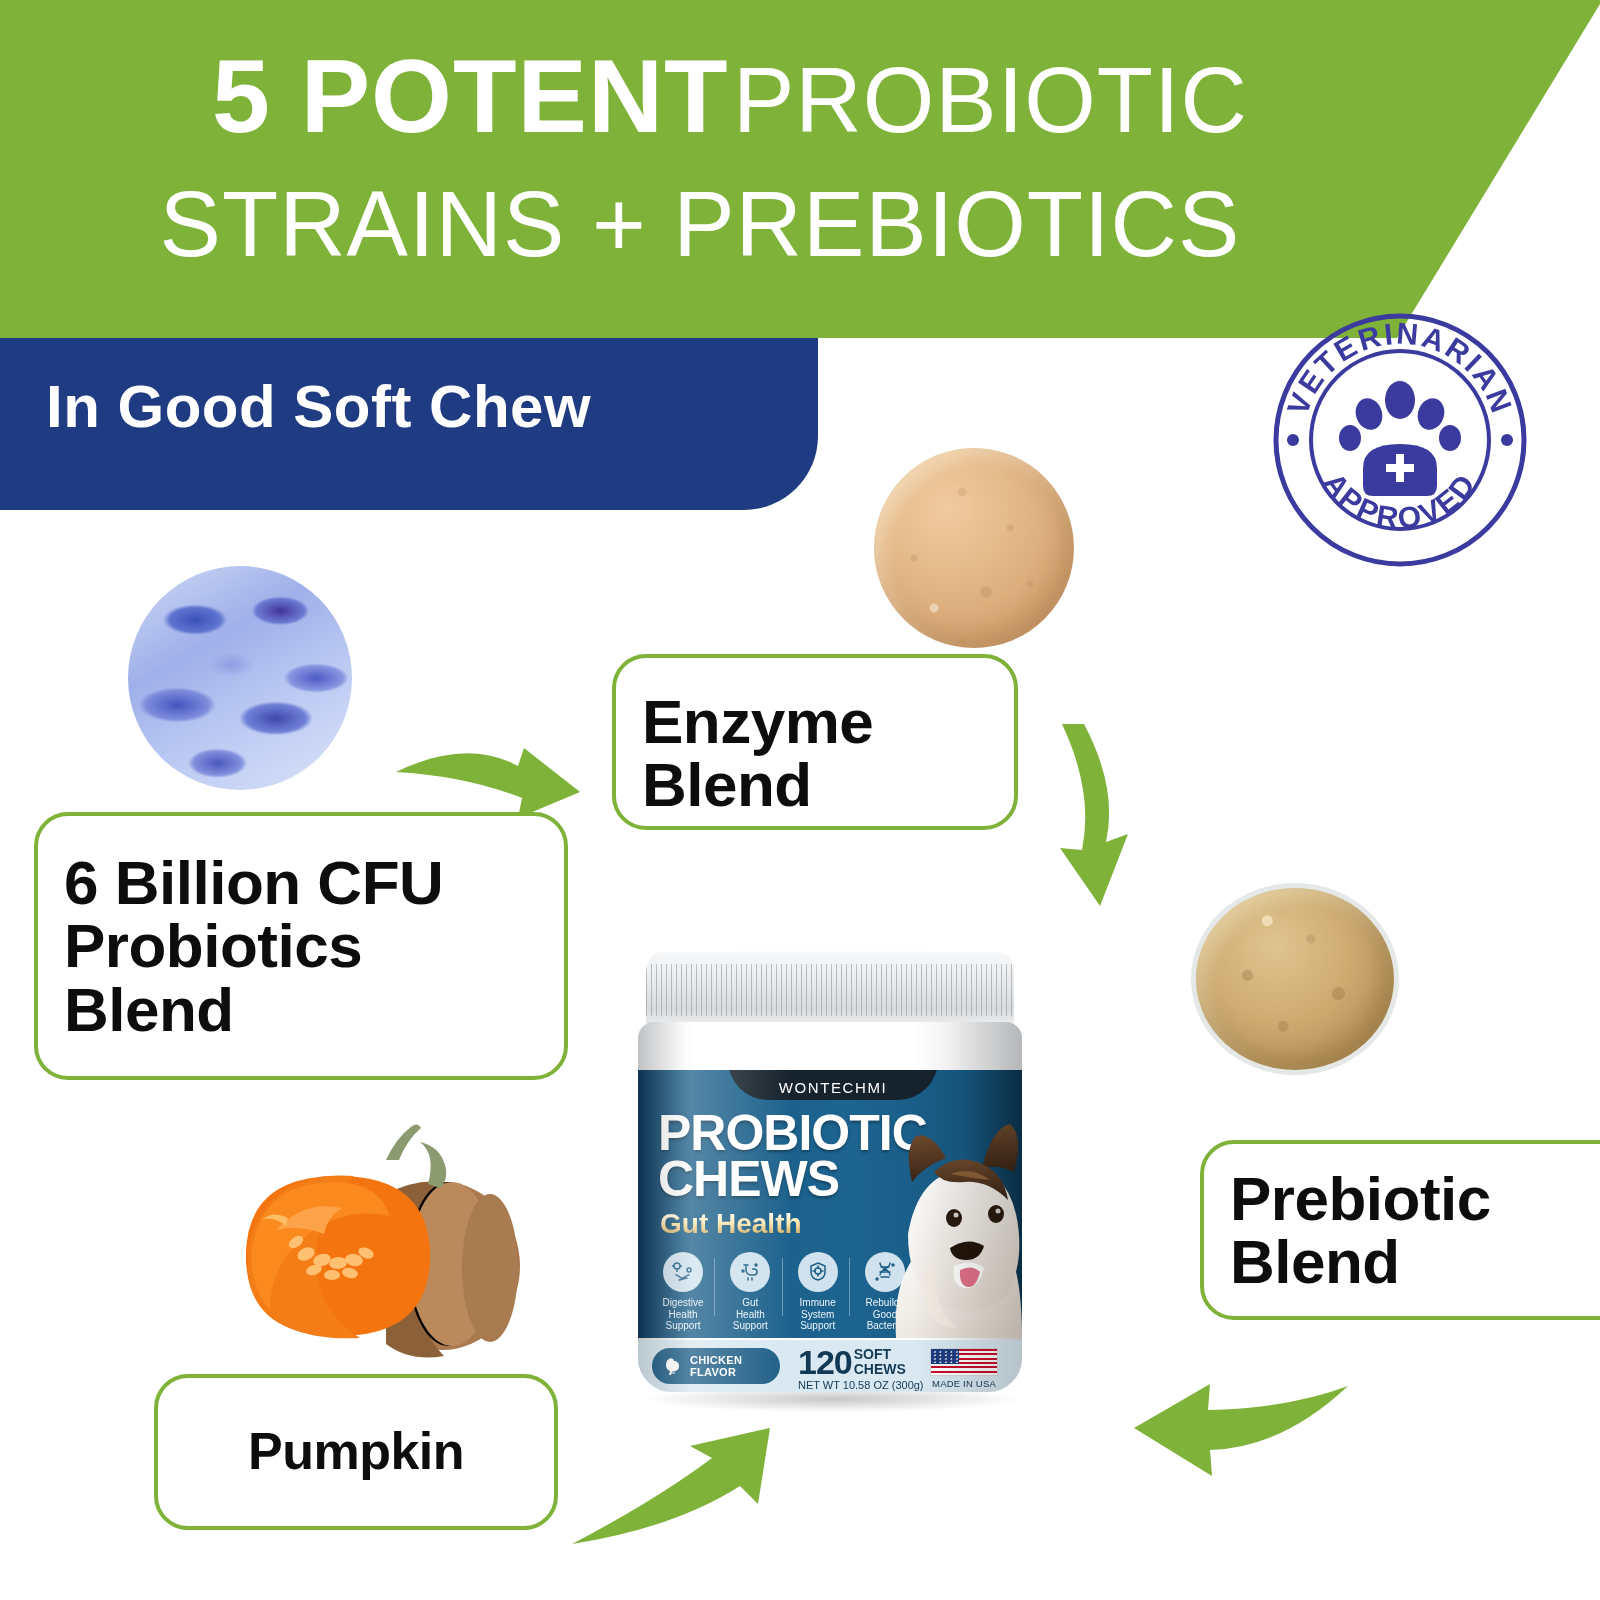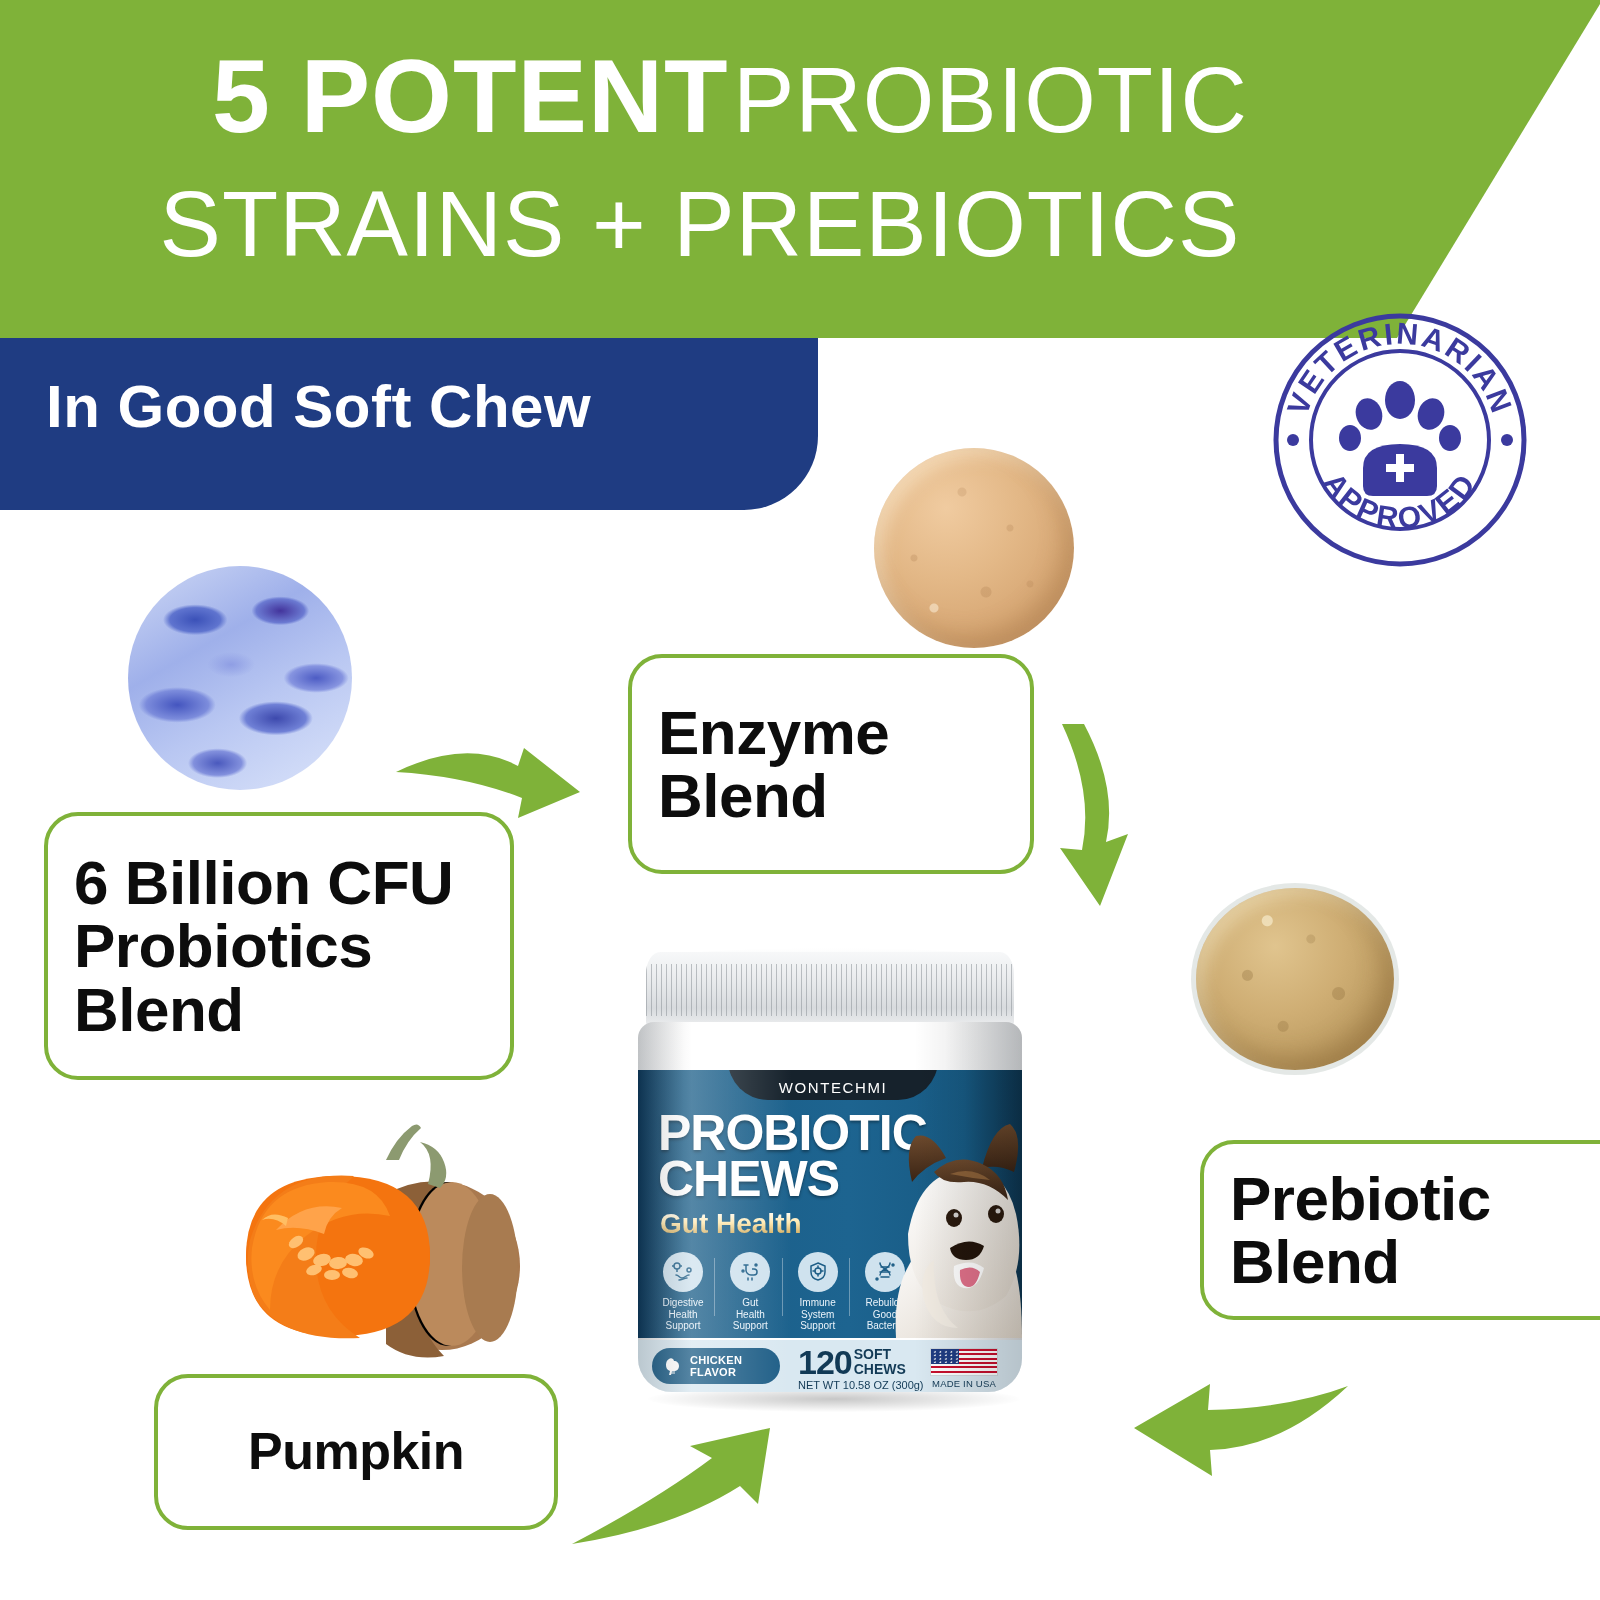--- a/index.html
+++ b/index.html
@@ -57,23 +57,23 @@
     background:#ffffff;
     border:4px solid #7fb239;
     border-radius:34px;
     display:flex; align-items:center;
     padding:10px 26px;
   }
   .callout span{
     font-weight:700; color:#0d0d0d; line-height:1.02;
     letter-spacing:-0.5px;
   }
-  #box-probiotics{ left:44px; top:812px; width:470px; height:268px; }
+  #box-probiotics{ left:34px; top:812px; width:534px; height:268px; }
   #box-probiotics span{ font-size:62px; }
-  #box-enzyme{ left:628px; top:654px; width:406px; height:220px; }
+  #box-enzyme{ left:612px; top:654px; width:406px; height:176px;align-items:flex-end; }
   #box-enzyme span{ font-size:62px; }
   #box-prebiotic{ left:1152px; top:1140px; width:436px; height:180px;margin-left:48px; }
   #box-prebiotic span{ font-size:62px; }
   #box-pumpkin{ left:154px; top:1374px; width:404px; height:156px;
                 justify-content:center; }
   #box-pumpkin span{ font-size:52px; }
 
   
   .circ{ position:absolute; border-radius:50%; overflow:hidden; }
   #img-bacteria{ left:128px; top:566px; width:224px; height:224px;

